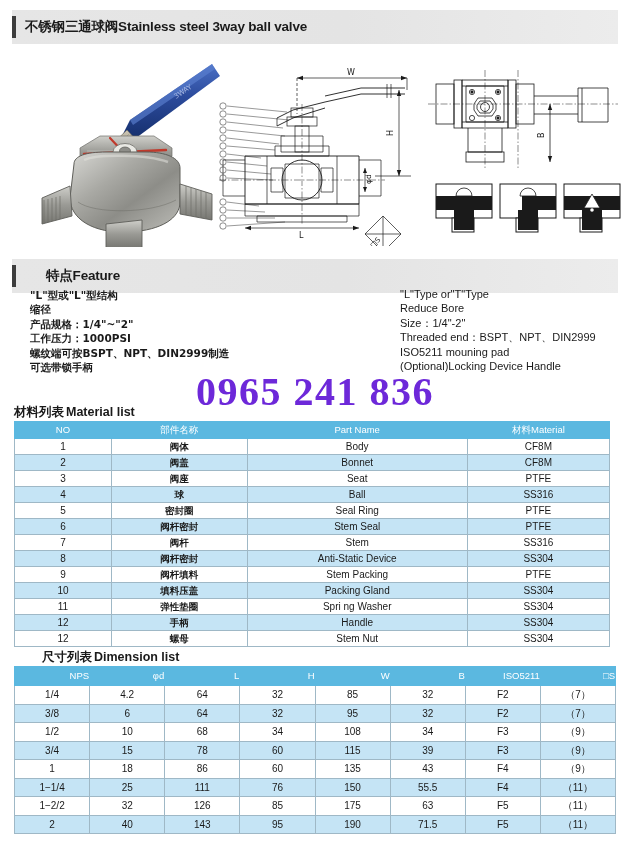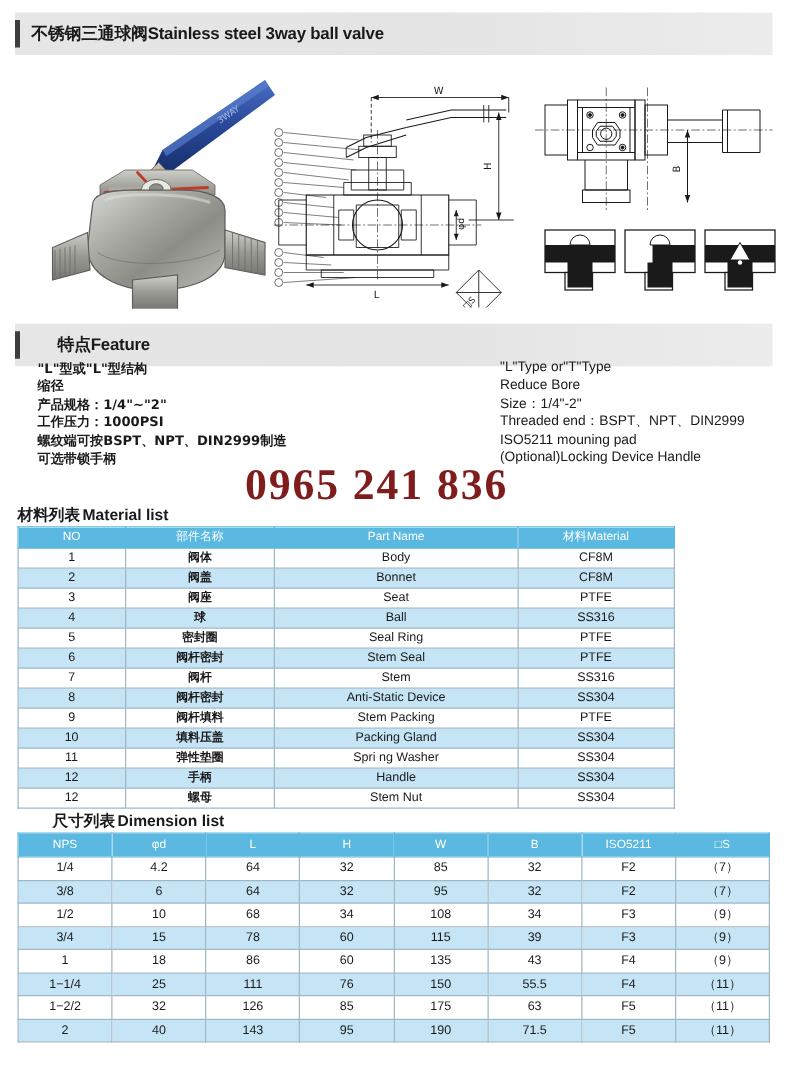--- a/index.html
+++ b/index.html
@@ -72,23 +72,23 @@
     font-family: "Liberation Sans", sans-serif;
   }
   .feature-col div { height: 14.4px; }
 
   
   .watermark {
     position: absolute;
     left: 196px;
     top: 368px;
     font-family: "Liberation Serif", serif;
-    font-size: 35px;
+    font-size: 40px;
     font-weight: bold;
-    color: #7f1d1d;
+    color: #6d28d9;
     letter-spacing: 1.5px;
     white-space: nowrap;
     z-index: 8;
   }
 
   
   table.spec {
     position: absolute;
     border-collapse: collapse;
     table-layout: fixed;
@@ -113,24 +113,24 @@
     border-color: #5bb8e0;
   }
   table.spec tbody tr.odd td { background: #ffffff; }
   table.spec tbody tr.even td { background: #c5e4f5; }
   .cjk-cell {
     font-family: "DejaVu Sans", sans-serif;
     font-weight: bold;
     font-size: 9.5px;
   }
 
-  #material-table { left: 14px; top: 421px; width: 526px; }
+  #material-table { left: 14px; top: 421px; width: 596px; }
   #dimension-table { left: 14px; top: 666px; width: 602px; }
   #dimension-table th, #dimension-table td { height: 17.5px; line-height: 17.5px; }
-  #dimension-table thead th { height: 18px; line-height: 18px; }
+  #dimension-table thead th { height: 18px; line-height: 18px; text-align: right; }
 
   
   .art { position: absolute; }
 </style>
 </head>
 <body>
 
 <div class="section-bar" style="top:10px;">
   <div class="accent"></div>
   <div class="bar-text">

